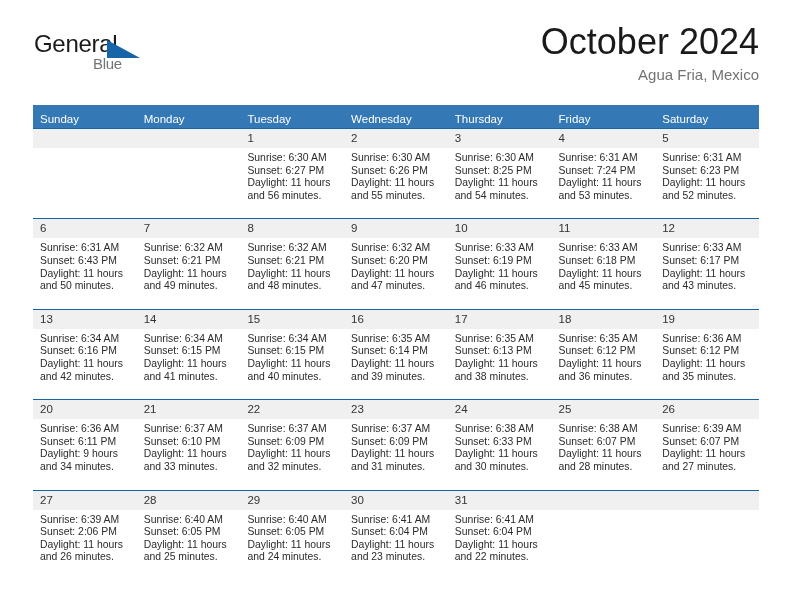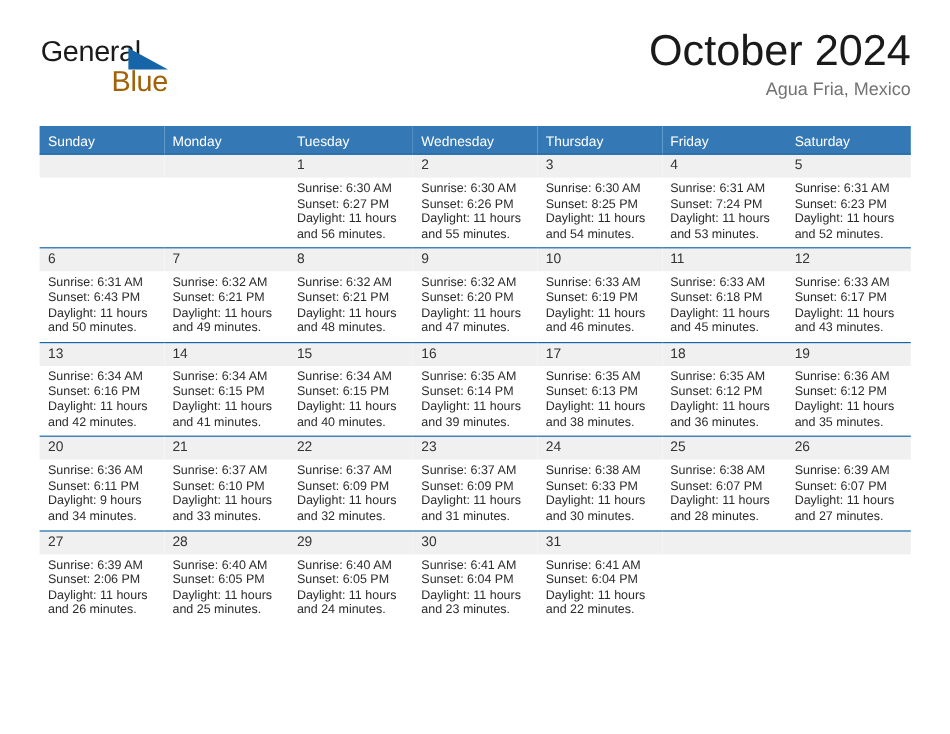--- a/index.html
+++ b/index.html
@@ -51,23 +51,23 @@
     top: 12px;
     width: 0;
     height: 0;
     border-left: 33px solid #1565a8;
     border-top: 18px solid transparent;
   }
   .brand-blue {
     position: absolute;
     left: 60px;
     top: 27px;
-    font-size: 24px;
+    font-size: 15px;
     letter-spacing: -0.3px;
-    color: #a16207;
+    color: #737373;
   }
 
   .title-block {
     position: absolute;
     right: 0;
     top: -4px;
     text-align: right;
   }
   .cal-title {
     font-size: 36px;
@@ -117,21 +117,21 @@
     font-size: 11.5px;
     color: #333333;
     padding: 3px 0 3px 7px;
     height: 13px;
     line-height: 13px;
   }
   .daynum.empty {
     color: transparent;
   }
   .details {
-    padding: 4px 5px 4px 7px;
+    padding: 4px 5px 16px 7px;
     font-size: 10.4px;
     line-height: 12.6px;
     color: #2b2b2b;
   }
   .details div {
     white-space: nowrap;
   }
   .details .wrap {
     white-space: normal;
   }

